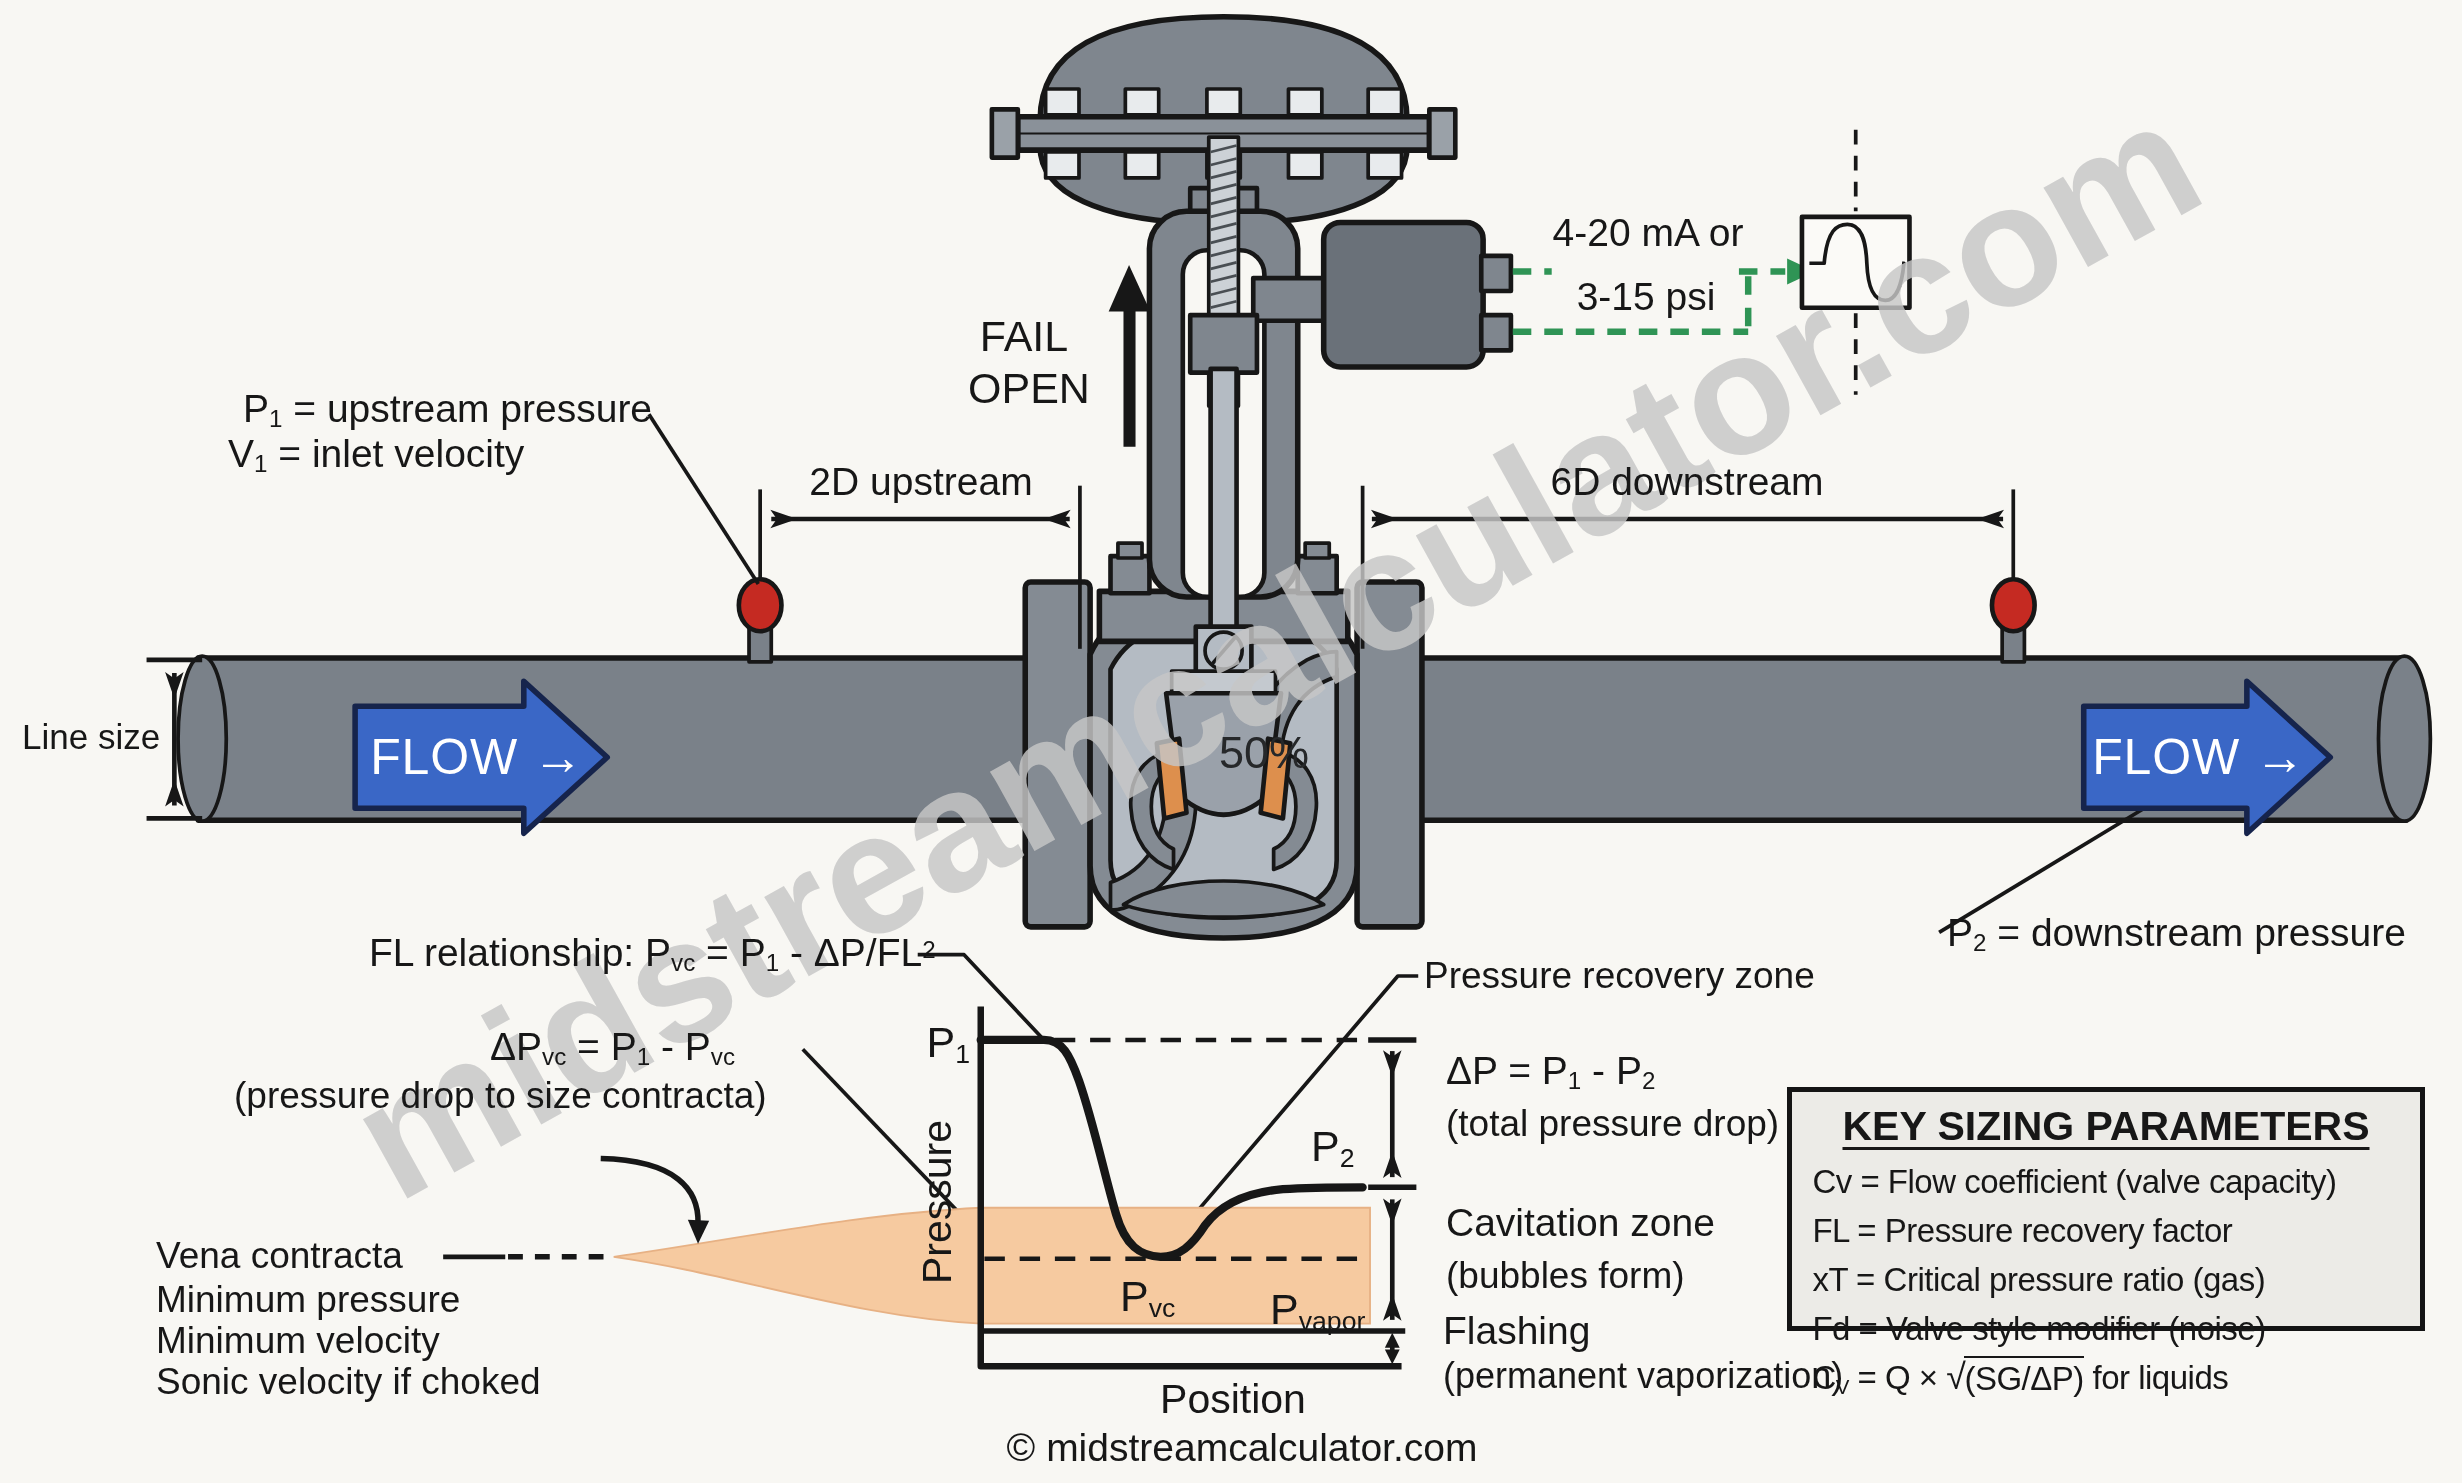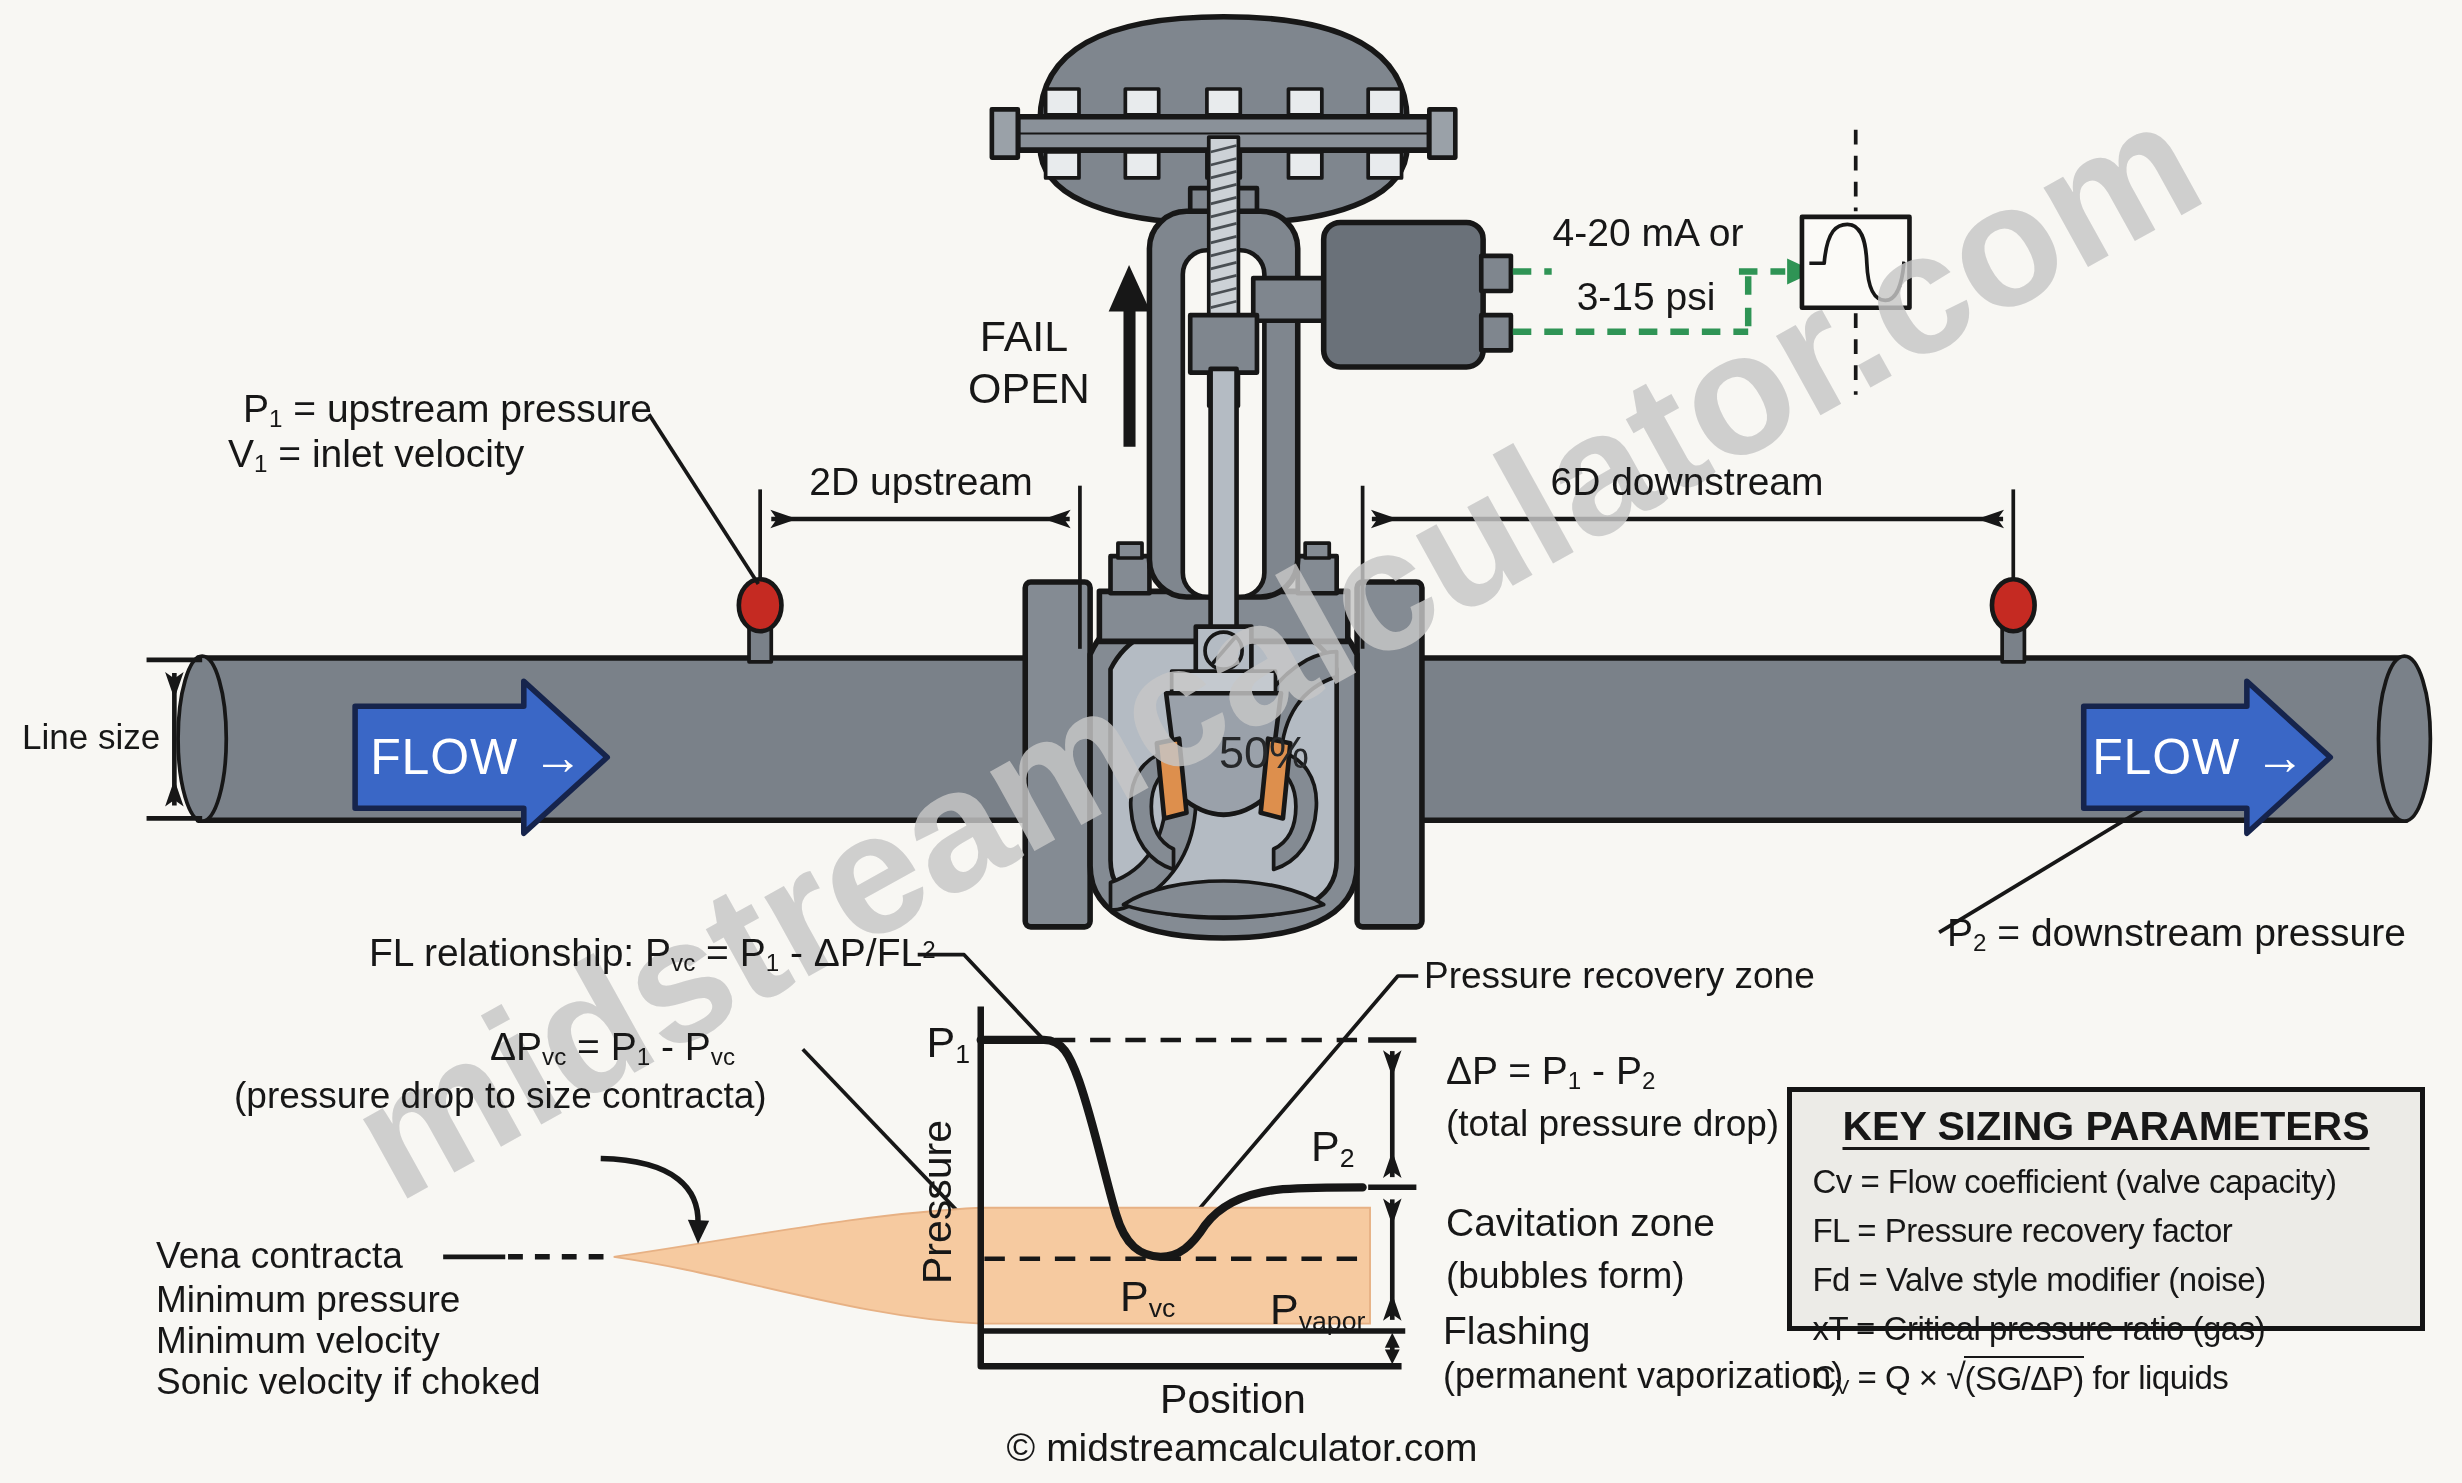--- a/index.html
+++ b/index.html
@@ -258,20 +258,20 @@
 <div class="lbl" style="left:1446px;top:1203px;font-size:39px">Cavitation zone</div>
 <div class="lbl" style="left:1446px;top:1257px;font-size:37px">(bubbles form)</div>
 <div class="lbl" style="left:1443px;top:1311px;font-size:39px">Flashing</div>
 <div class="lbl" style="left:1443px;top:1357px;font-size:36px">(permanent vaporization)</div>
 
 <div id="keybox">
   <div class="title">KEY SIZING PARAMETERS</div>
   <div class="rows">
     <div>Cv = Flow coefficient (valve capacity)</div>
     <div>FL = Pressure recovery factor</div>
+    <div>xT = Critical pressure ratio (gas)</div>
     <div>Fd = Valve style modifier (noise)</div>
-    <div>xT = Critical pressure ratio (gas)</div>
     <div>C<sub>V</sub> = Q × <span class="rad">√</span><span class="ovl">(SG/ΔP)</span> for liquids</div>
   </div>
 </div>
 
 <div class="lbl cx" style="left:1242px;top:1428px;font-size:39px">© midstreamcalculator.com</div>
 
 
 </body></html>

